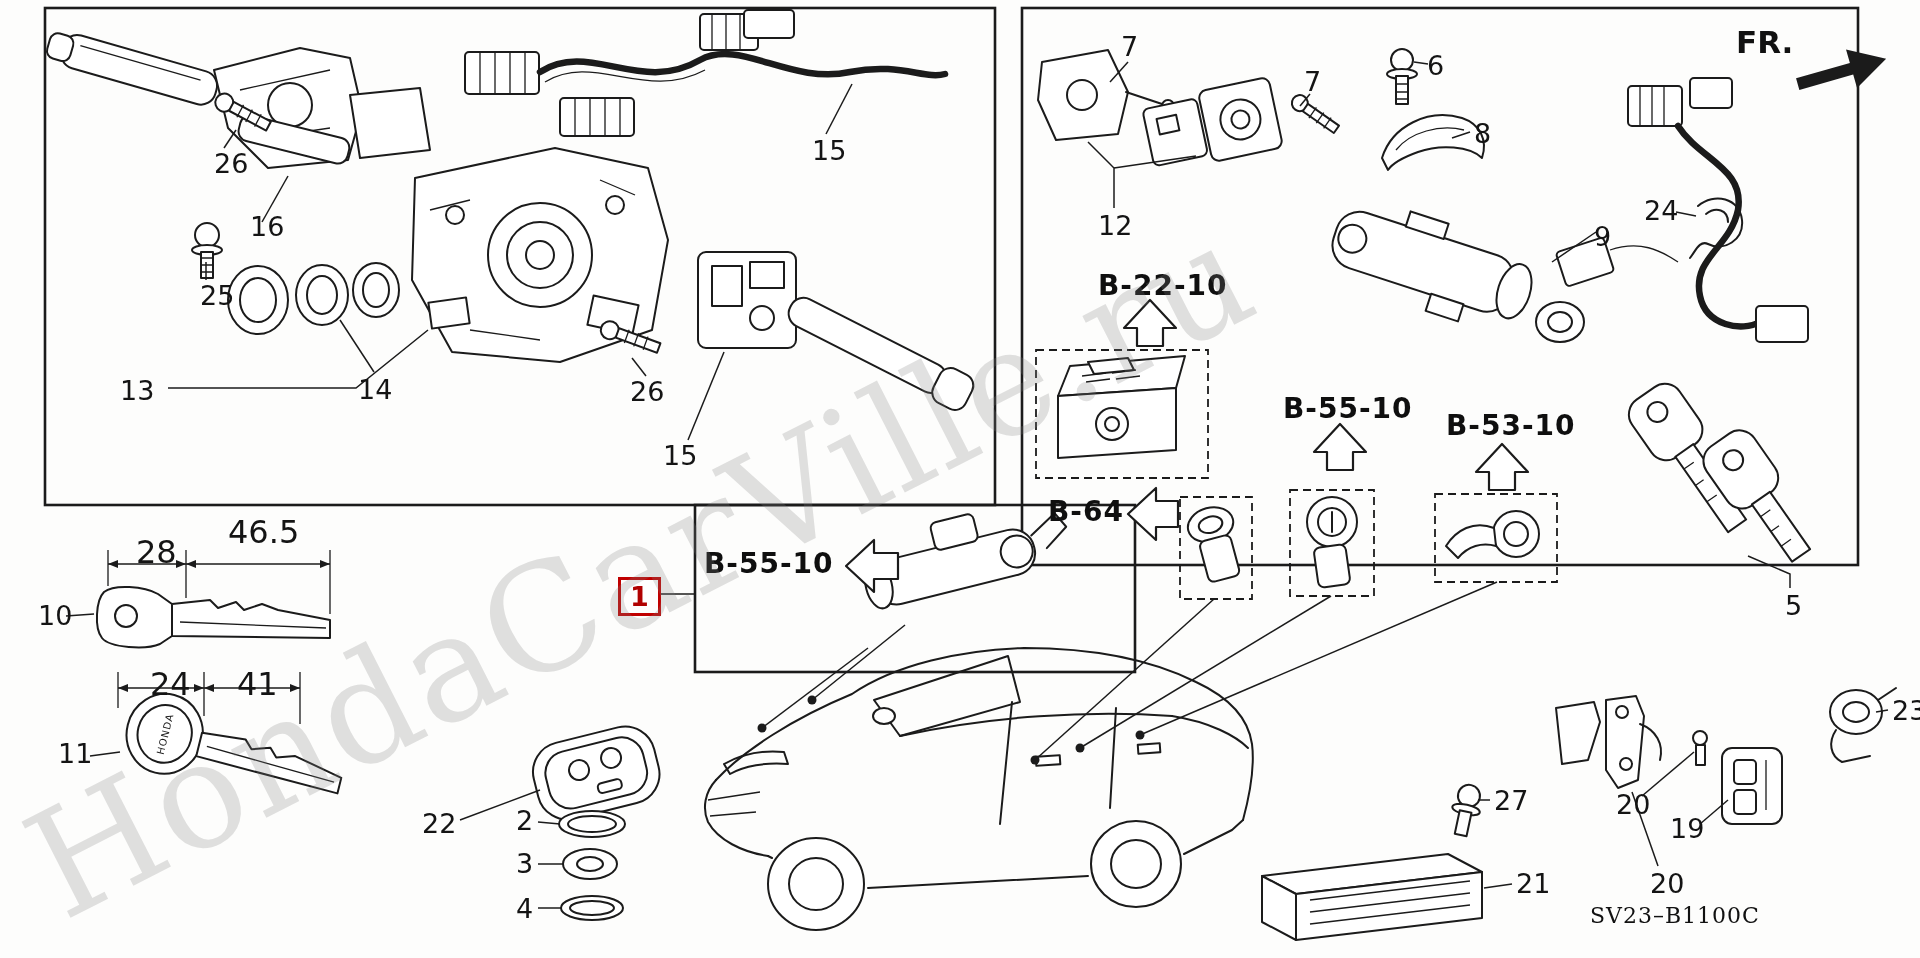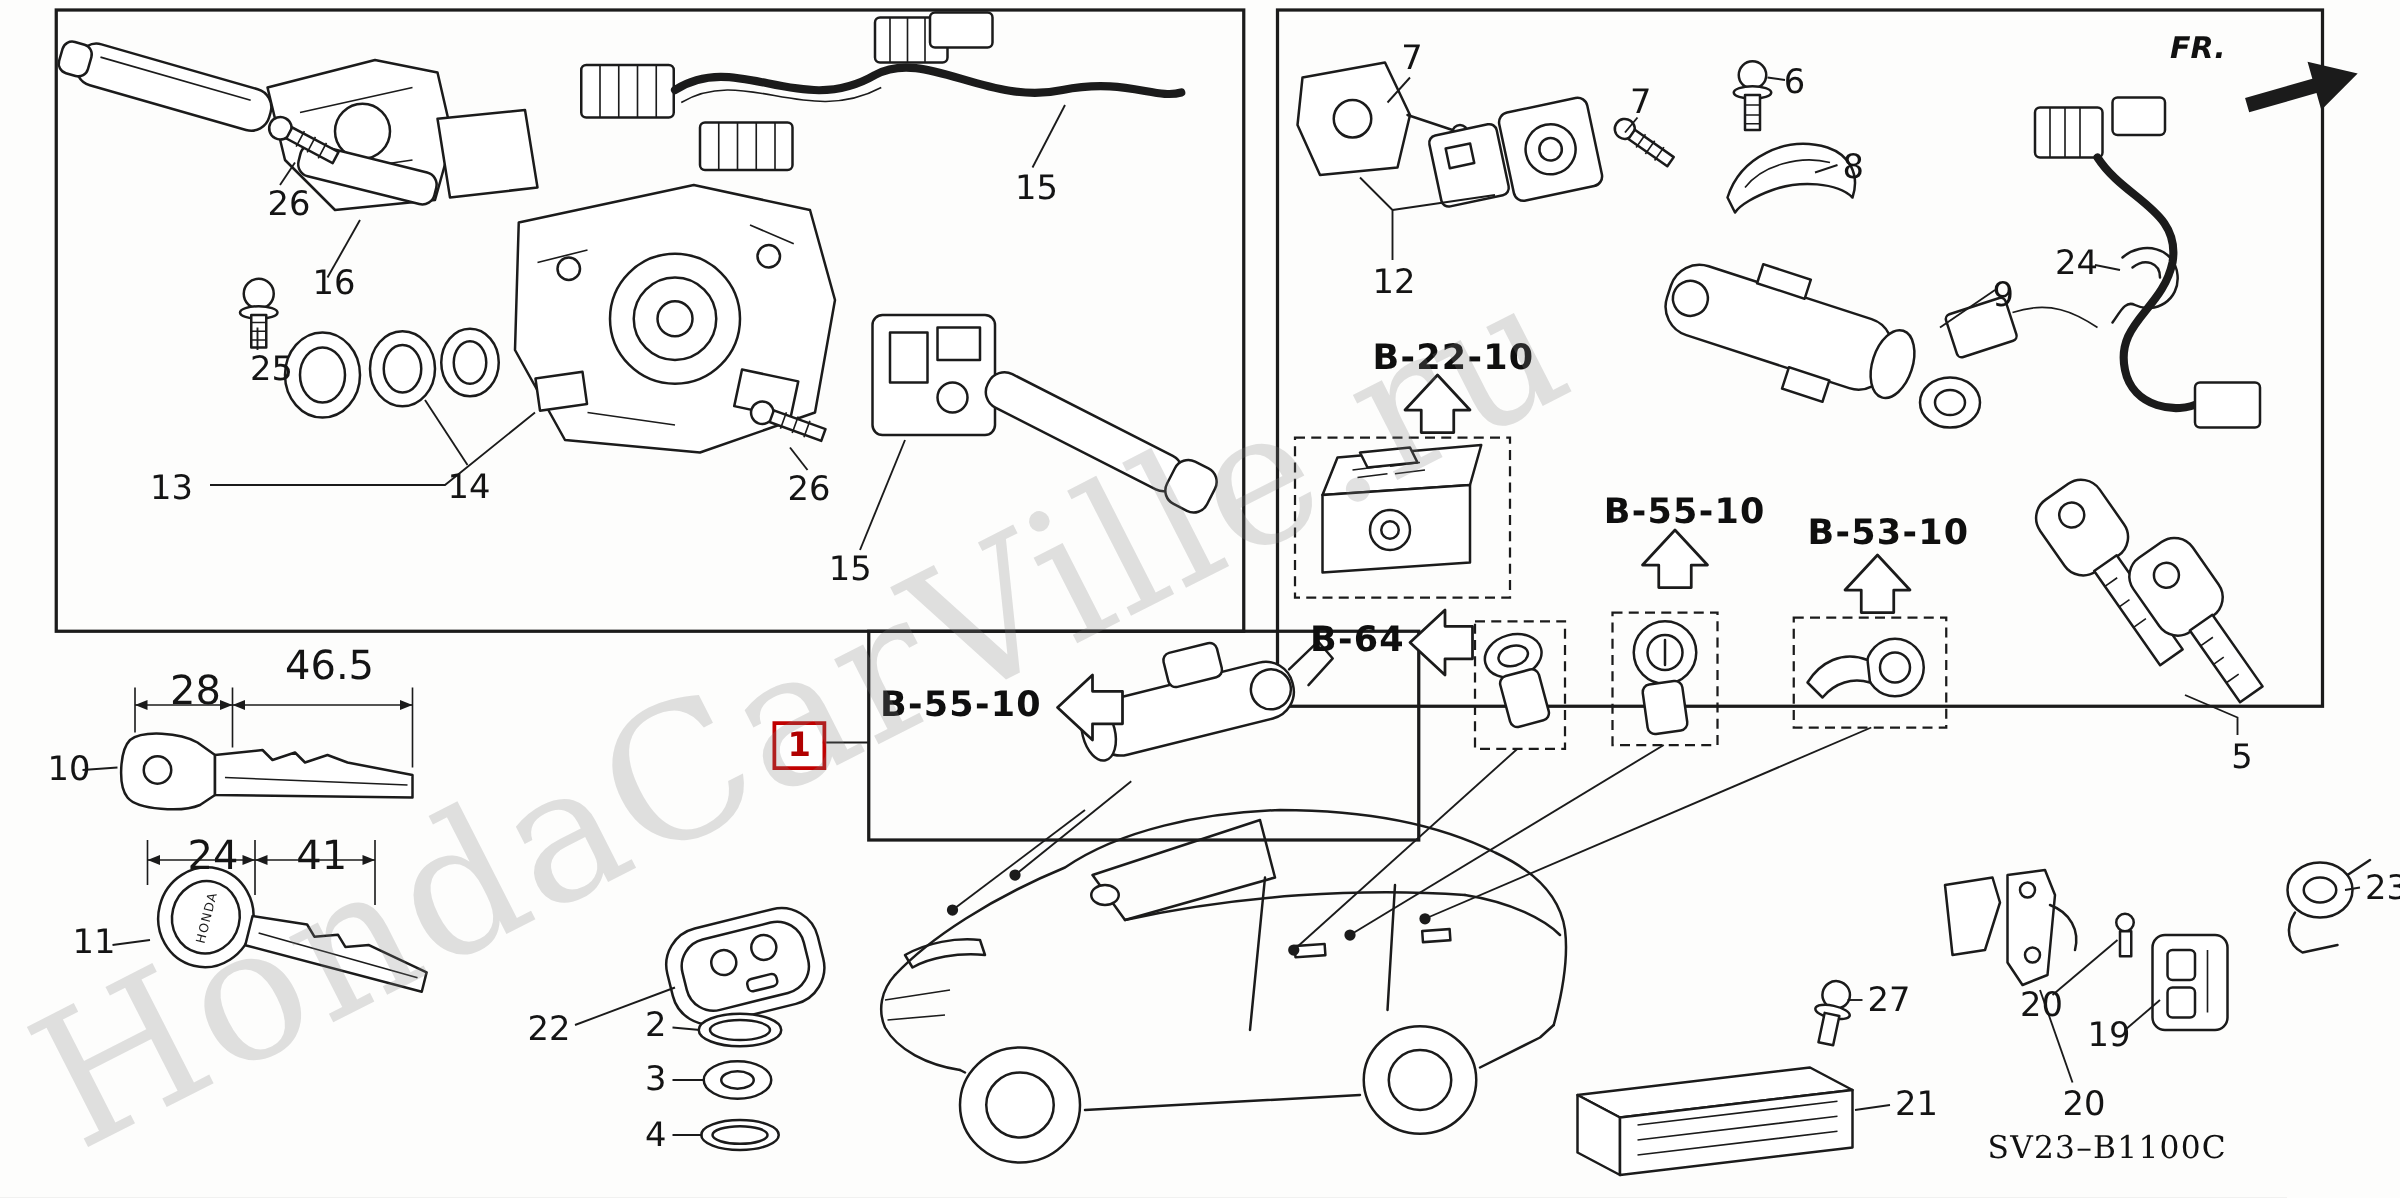--- a/index.html
+++ b/index.html
@@ -12,22 +12,22 @@
   .frame{fill:none;stroke:#1b1b1b;stroke-width:2.6}
   .dash{fill:none;stroke:#1b1b1b;stroke-width:1.8;stroke-dasharray:8 5}
   .thick{fill:none;stroke:#1b1b1b;stroke-width:6.5;stroke-linecap:round}
   .solid{fill:#1b1b1b;stroke:none}
   .aro{fill:#ffffff;stroke:#1b1b1b;stroke-width:2.2;stroke-linejoin:round}
   .lead{fill:none;stroke:#1b1b1b;stroke-width:1.5}
   .plabel{position:absolute;font-size:27px;color:#141414;line-height:1;white-space:nowrap}
   .bcode{position:absolute;font-size:28px;font-weight:bold;color:#0f0f0f;line-height:1;letter-spacing:1px;white-space:nowrap}
   .dimlabel{position:absolute;font-size:32px;color:#141414;line-height:1}
   #part1-badge{position:absolute;left:618px;top:577px;border:3px solid #c00000;color:#b00000;font-size:27px;font-weight:bold;line-height:1;padding:3px 9px;background:rgba(255,255,255,.65)}
-  #fr-label{position:absolute;left:1736px;top:24px;font-size:24px;font-weight:bold;font-style:italic;color:#111}
-  #diagram-code{position:absolute;left:1590px;top:903px;font-family:"DejaVu Serif",serif;font-size:25px;color:#111;letter-spacing:1px}
+  #fr-label{position:absolute;left:1736px;top:24px;font-size:31px;font-weight:bold;color:#111}
+  #diagram-code{position:absolute;left:1590px;top:903px;font-family:"DejaVu Serif",serif;font-size:22px;color:#111;letter-spacing:1px}
   #watermark{position:absolute;left:40px;top:790px;width:1700px;font-family:"DejaVu Serif",serif;font-size:148px;color:rgba(128,128,128,.24);transform:rotate(-27deg);transform-origin:0 50%;white-space:nowrap;pointer-events:none;letter-spacing:2px;z-index:5}
 </style>
 </head>
 <body>
 
 <div id="stage">
 
 <svg class="canvas" width="1920" height="958" viewBox="0 0 1920 958">
 
   <g>

